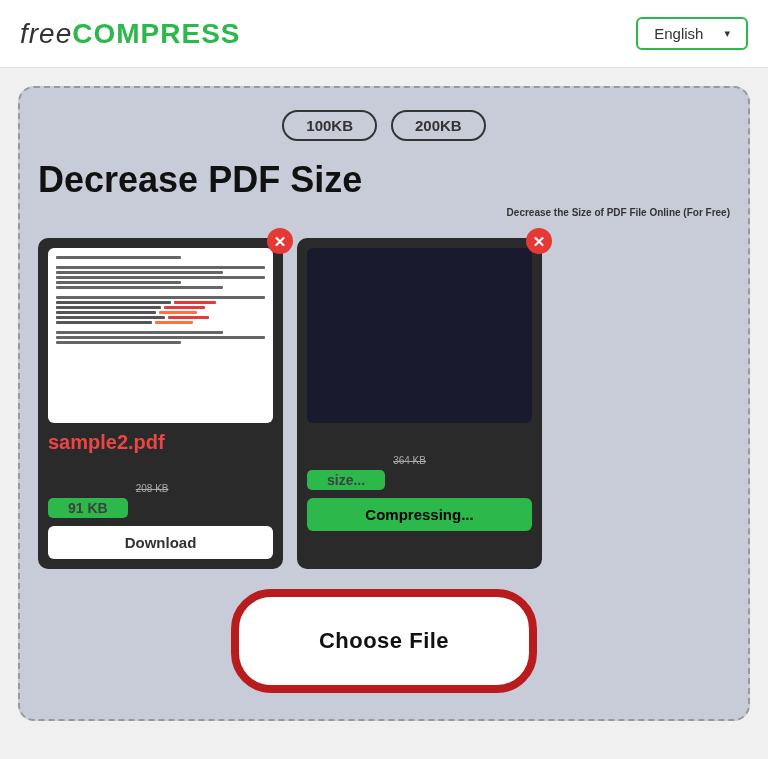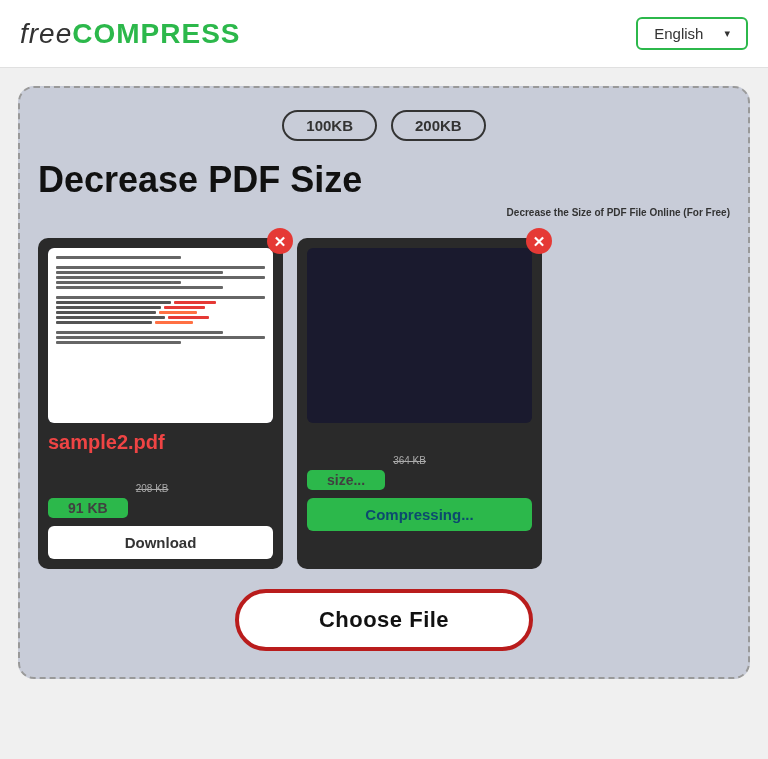--- a/index.html
+++ b/index.html
@@ -230,41 +230,41 @@
       border-radius: 6px;
       padding: 8px 8px;
       font-size: 15px;
       font-weight: 600;
       cursor: pointer;
     }
 
     .compressing-btn {
       width: 100%;
       background: #2cb84b;
-      color: #0c4a6e;
+      color: #000000;
       border: none;
       border-radius: 6px;
       padding: 8px 0;
       font-size: 15px;
       font-weight: 600;
       cursor: pointer;
     }
 
     
     .choose-file-wrapper {
       display: flex;
       justify-content: center;
       margin-top: 4px;
     }
 
     .choose-file-btn {
-      border: 4px solid #b91c1c;
+      border: 8px solid #b91c1c;
       border-radius: 40px;
       background: #fff;
-      padding: 14px 80px;
+      padding: 31px 80px;
       font-size: 22px;
       font-weight: 800;
       color: #111;
       cursor: pointer;
       letter-spacing: 0.5px;
     }
   </style>
 </head>
 <body>
 

